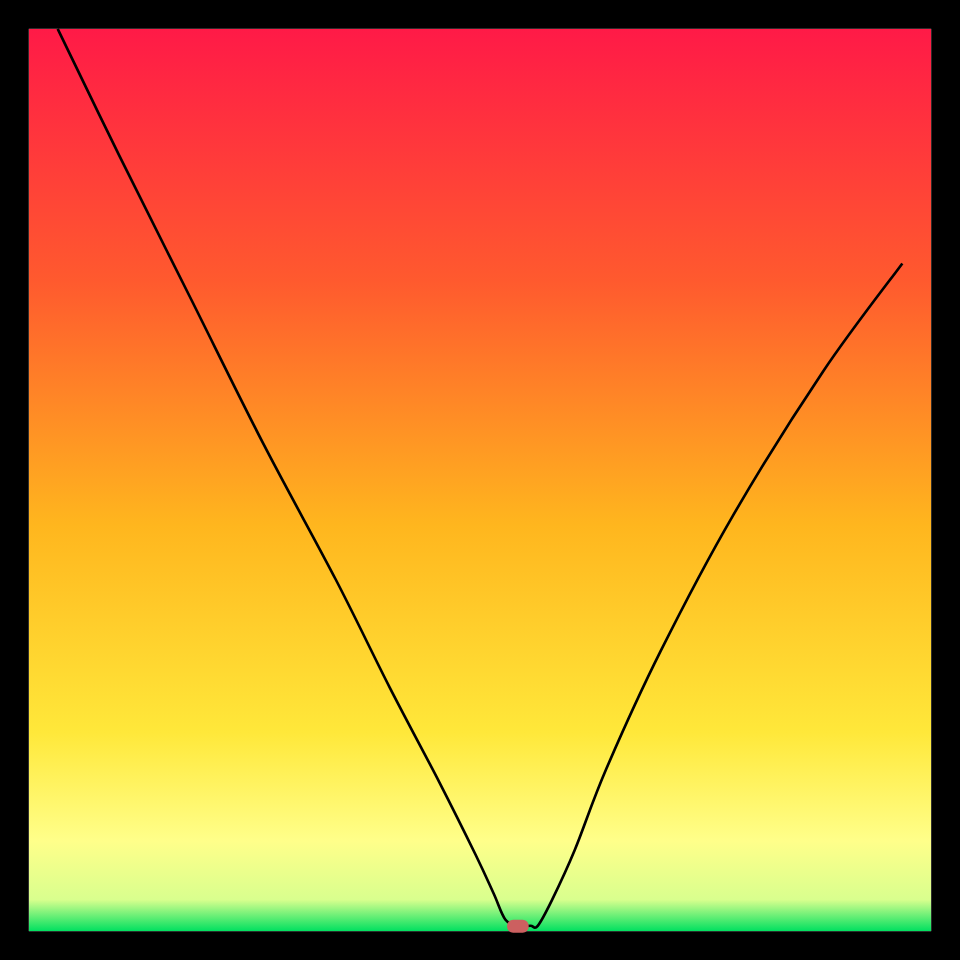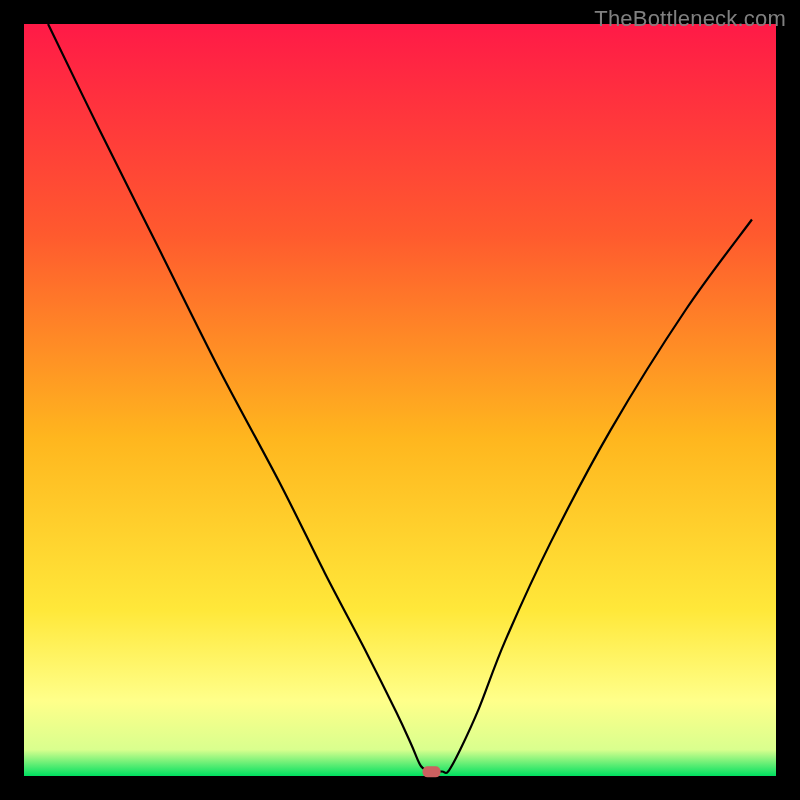--- a/index.html
+++ b/index.html
@@ -36,21 +36,20 @@
     stroke-width: 2.2;
   }
   .marker {
     fill: #cc6060;
   }
 </style>
 </head>
 <body>
 
 <div class="container">
-  <div class="watermark">TheBottleneck.com</div>
 
   <svg width="800" height="800" viewBox="0 0 800 800">
     <defs>
       <linearGradient id="bg-grad" x1="0" y1="0" x2="0" y2="1">
 
       <stop offset="0%" stop-color="#ff1a47"></stop>
           <stop offset="28.000000000000004%" stop-color="#ff5a2e"></stop>
           <stop offset="55.00000000000001%" stop-color="#ffb61e"></stop>
           <stop offset="78%" stop-color="#ffe83a"></stop>
           <stop offset="90%" stop-color="#ffff8a"></stop>

